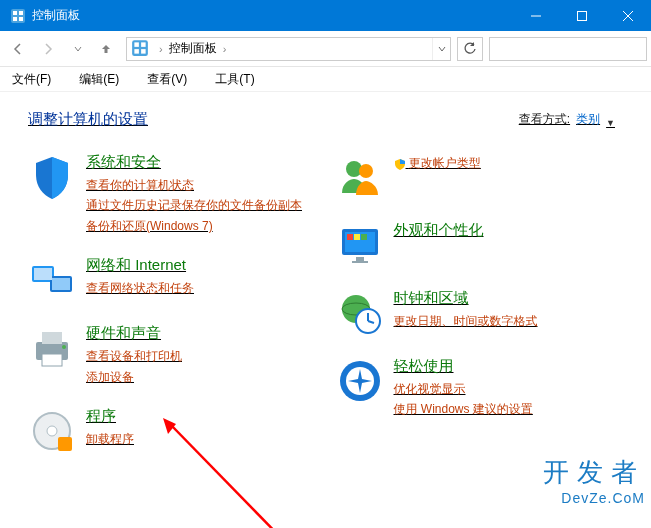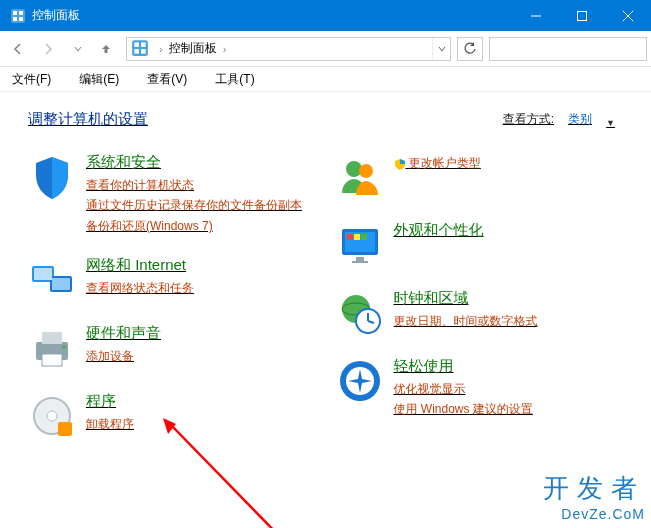--- a/index.html
+++ b/index.html
@@ -26,35 +26,35 @@
   .addr-refresh { width:26px; height:24px; border:1px solid #ccc; display:flex; align-items:center; justify-content:center; margin-right:6px; }
   .searchbox { width:158px; height:24px; border:1px solid #ccc; display:flex; align-items:center; }
   .searchbox input { border:none; outline:none; font-size:12px; width:100%; padding:0 4px; color:#888; }
 
   .menubar { height: 25px; display:flex; align-items:center; padding: 0 8px; gap: 20px; font-size:12px; background:#fff; border-bottom:1px solid #f0f0f0; }
   .menuitem { padding: 2px 4px; }
 
   .content { padding: 18px 28px; position:relative;text-decoration:underline; }
   .header-row { display:flex; align-items:center; justify-content:space-between; margin-bottom: 24px; padding-right: 8px;}
   .header-title { font-size:15px; color:#003399; }
-  .viewby { font-size:12px; color:#1a1a1a; display:flex; align-items:flex-end; gap:14px; }
+  .viewby { font-size:12px; color:#1a1a1a; display:flex; align-items:flex-end; gap:6px; }
   .viewby .link { color:#0066cc; }
   .dd-caret { font-size:9px; color:#333; }
 
   .cols { display:flex; gap: 20px; }
   .col { flex:1; }
   .category { display:flex; margin-bottom: 20px; }
   .cat-icon { width:48px; height:48px; flex-shrink:0; margin-right: 10px; }
   .cat-body { padding-top:0px; }
   .cat-title { color:#0b7a0b; font-size:15px; margin-bottom:3px; cursor:pointer; }
   .cat-link { display:block; color:#c2410c; font-size:12px; line-height:1.7; cursor:pointer; }
 
   .annot-arrow { position:absolute; left: 160px; top: 326px; pointer-events:none; }
 
-  .watermark { position:absolute; right:6px; bottom:6px; text-align:right; }
+  .watermark { position:absolute; right:6px; bottom:22px; text-align:right; }
   .wm1 { font-size:26px; color:#1c7cc4; letter-spacing:8px; font-weight:300; }
   .wm2 { font-size:14px; color:#1c7cc4; letter-spacing:1px; }
 
   .cp-icon-svg { display:block; }
 </style>
 </head>
 <body>
 
 <div class="titlebar">
   <span class="icon">
@@ -196,20 +196,21 @@
         <div class="cat-icon">
           <svg width="48" height="48" viewBox="0 0 48 48">
               <rect x="8" y="18" width="32" height="18" rx="2" fill="#90a4ae"></rect>
               <rect x="14" y="8" width="20" height="12" fill="#cfd8dc"></rect>
               <rect x="14" y="30" width="20" height="12" fill="#fff" stroke="#90a4ae"></rect>
               <circle cx="36" cy="23" r="2" fill="#4caf50"></circle>
             </svg>
         </div>
         <div class="cat-body">
           <div class="cat-title">硬件和声音</div>
+          <a class="cat-link">查看设备和打印机</a>
           <a class="cat-link">添加设备</a>
         </div>
       </div>
 
       <div class="category">
         <div class="cat-icon">
           <svg width="48" height="48" viewBox="0 0 48 48">
               <circle cx="24" cy="24" r="18" fill="#eceff1" stroke="#b0bec5" stroke-width="2"></circle>
               <circle cx="24" cy="24" r="5" fill="#fff" stroke="#b0bec5"></circle>
               <rect x="30" y="30" width="14" height="14" rx="2" fill="#ff9800"></rect>

